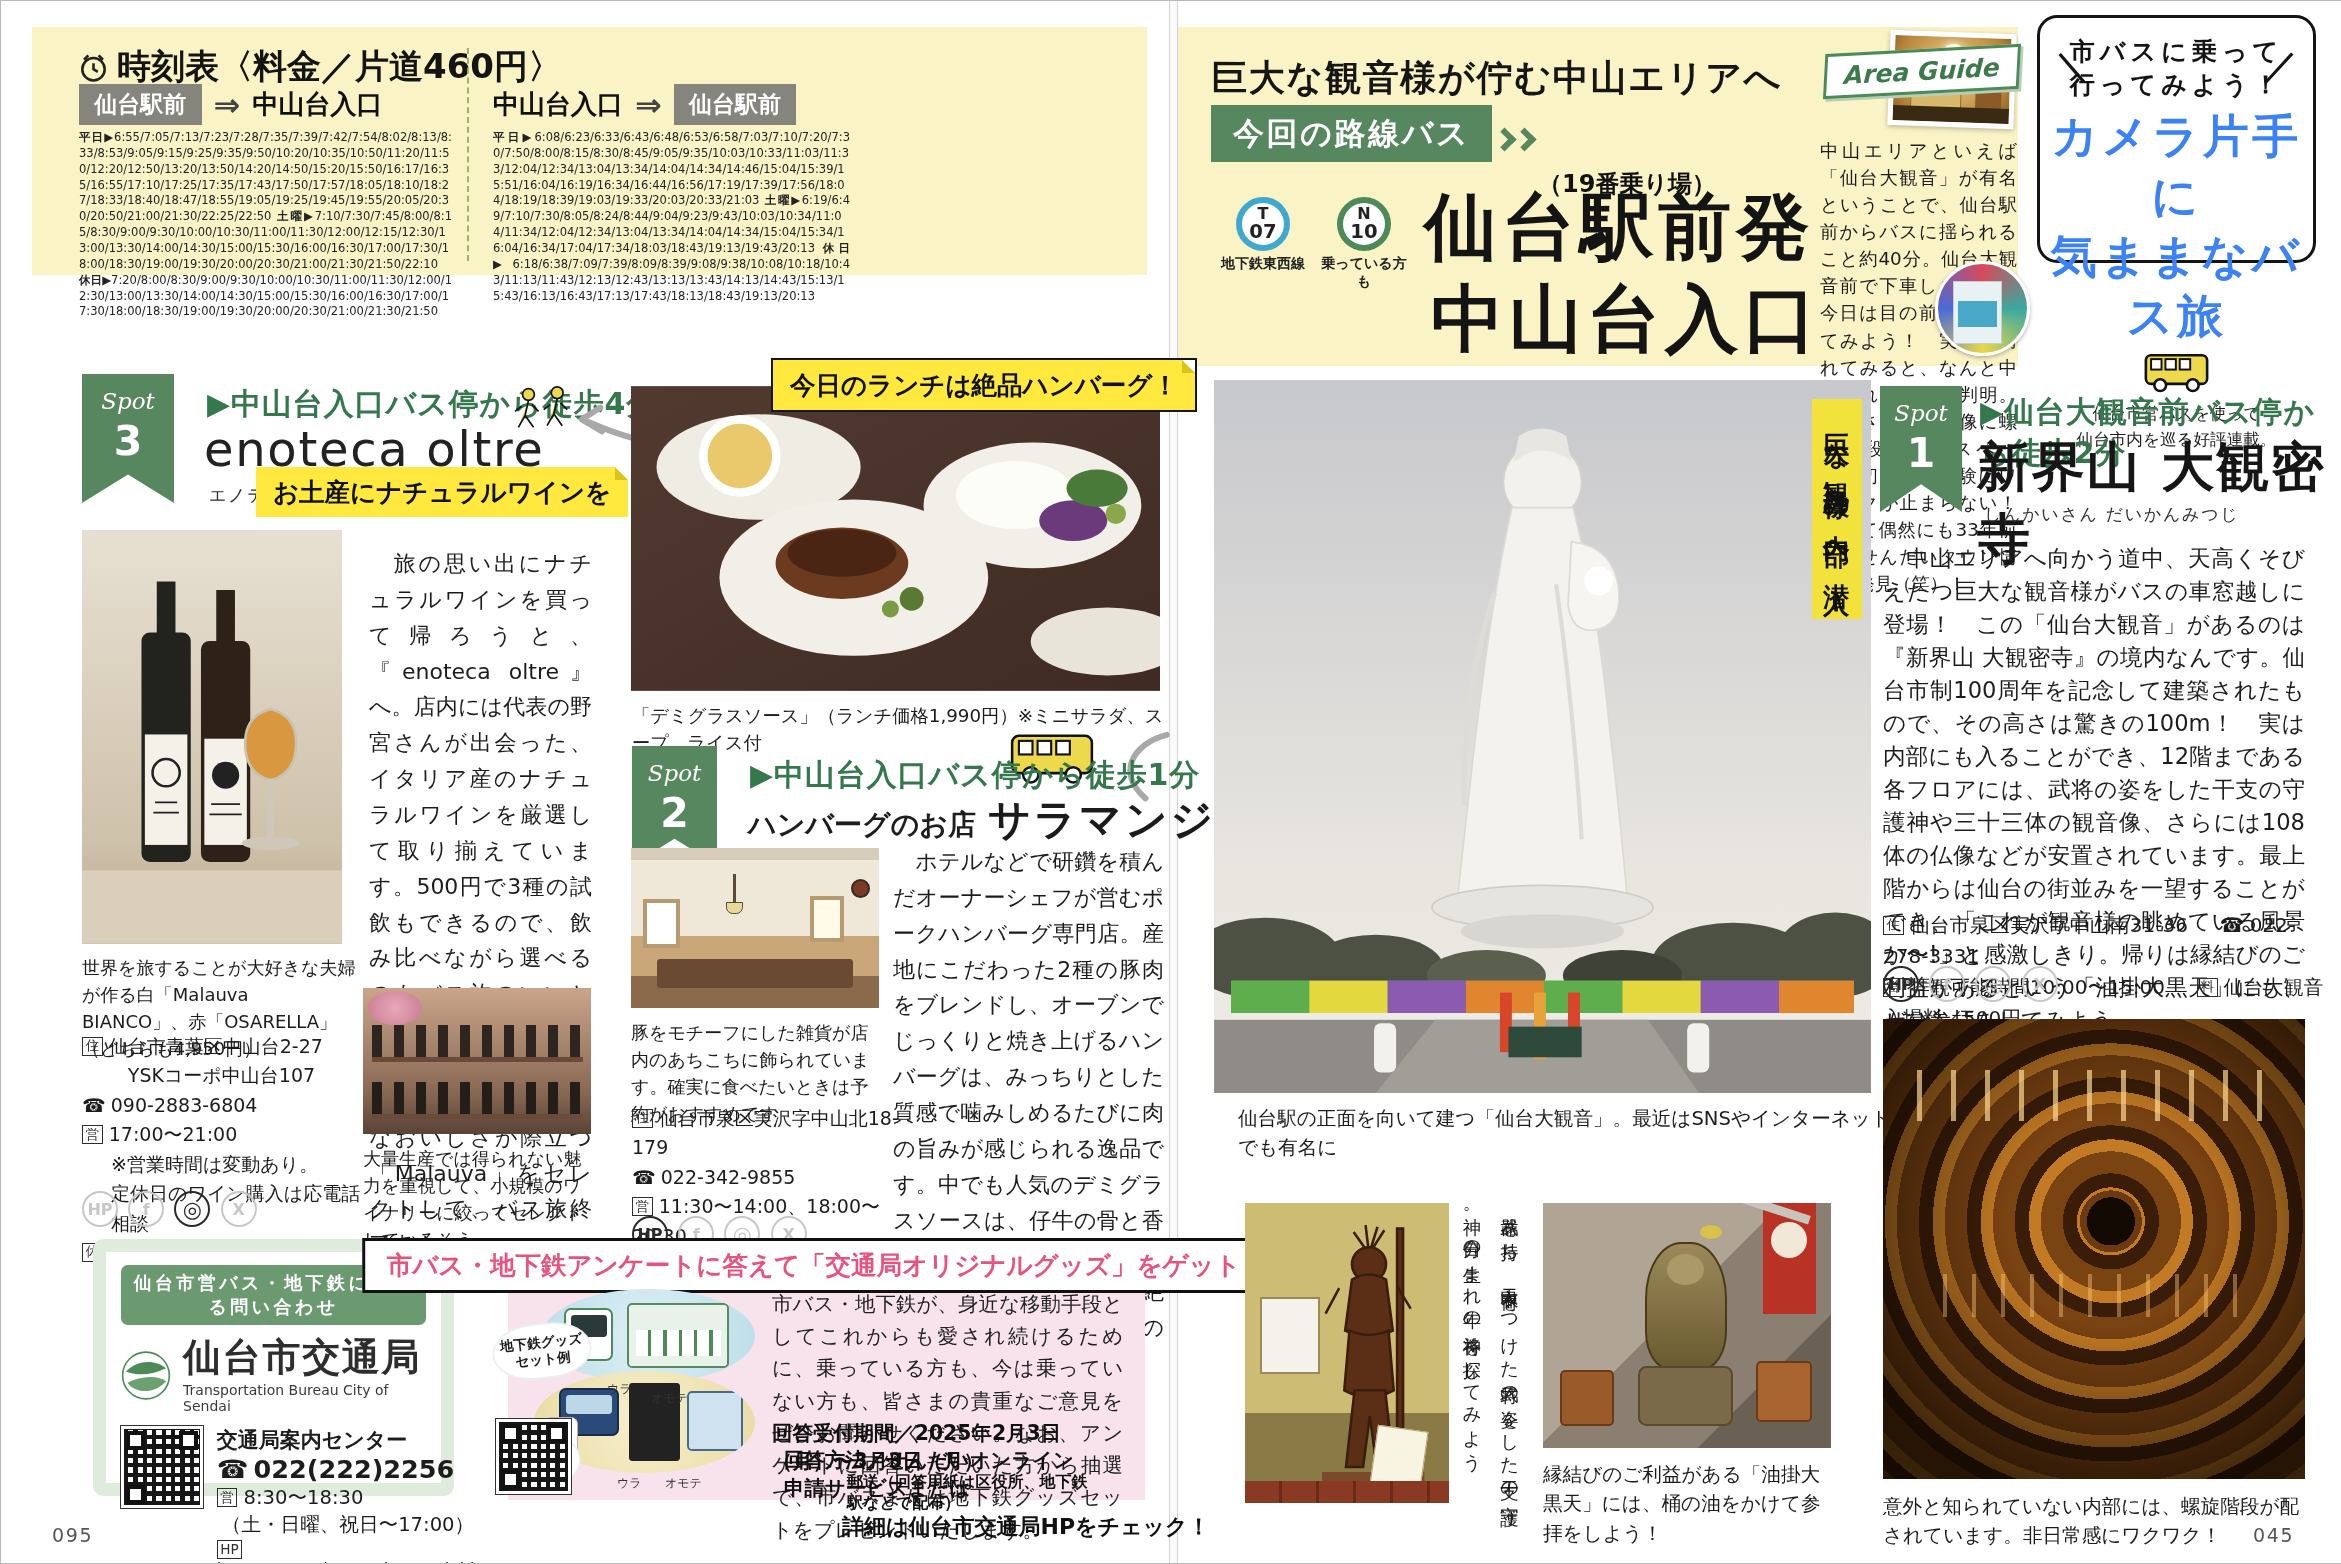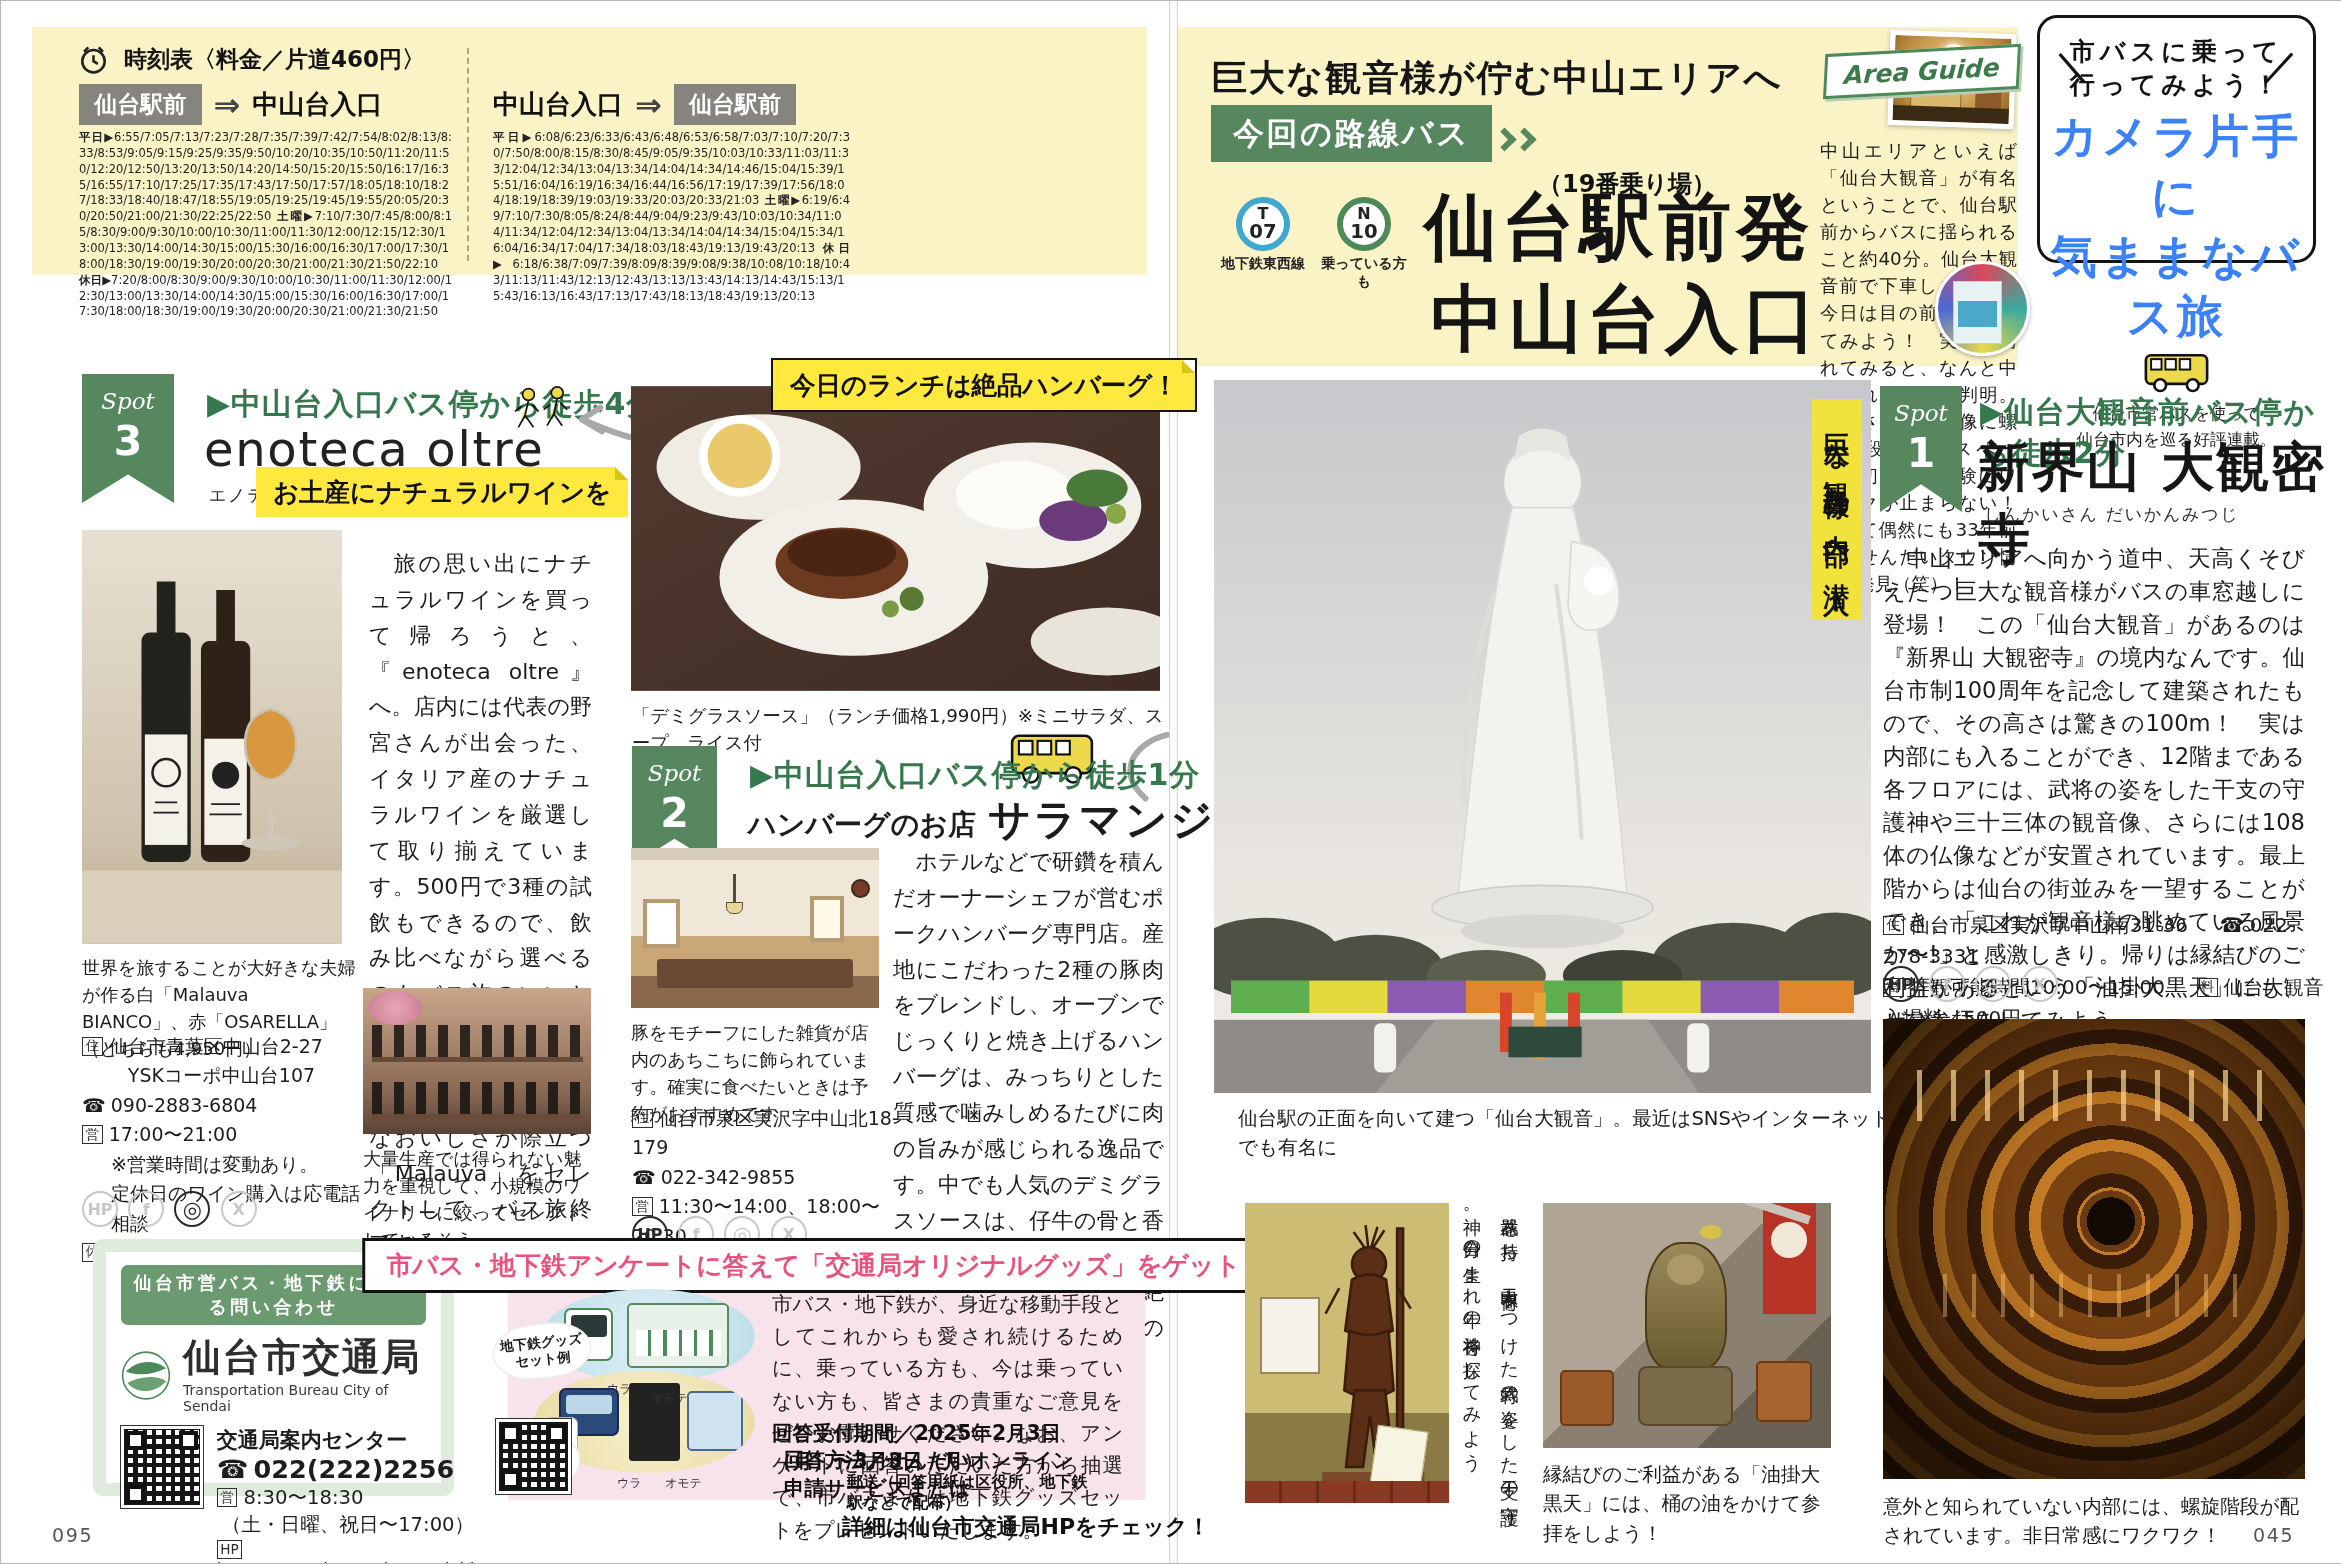--- a/index.html
+++ b/index.html
@@ -3,21 +3,21 @@
 <meta charset="utf-8">
 <style>
   html,body{margin:0;padding:0;background:#9a9a9a;}
   *{box-sizing:border-box;}
   .spread{position:relative;width:2342px;height:1564px;background:#fff;border:0.9px solid #b8b8b8;
     font-family:"DejaVu Sans","Liberation Sans",sans-serif;color:#1d1d1d;overflow:hidden;}
   .abs{position:absolute;}
   .yellow{background:#FAF3C6;}
   .gutter{left:1168px;top:0;width:8.5px;height:1564px;border-left:1.3px solid #d2d2d2;border-right:1.3px solid #d2d2d2;background:#fbfbfb;}
   
-  .tt-title{display:flex;align-items:center;gap:15px;font-size:23px;font-weight:bold;color:#141414;}
+  .tt-title{display:flex;align-items:center;gap:8px;font-size:34px;font-weight:bold;color:#141414;}
   .route-head{display:flex;align-items:center;gap:12px;}
   .sta-tag{background:#85847D;color:#fff;font-size:23px;font-weight:bold;padding:5.1px 15.3px;}
   .sta-plain{font-size:26px;font-weight:bold;color:#111;}
   .rarrow{font-size:32px;font-weight:bold;color:#444;line-height:1;}
   .tt-times{font-size:11.5px;line-height:1.38;color:#222;text-align:justify;word-break:break-all;}
   .tt-times b{font-weight:bold;}
   .dash-sep{border-left:2.6px dashed #9DB36A;}
   
   .ribbon{background:#57875F;color:#fff;text-align:center;
     clip-path:polygon(0 0,100% 0,100% 100%,50% 78%,0 100%);}

